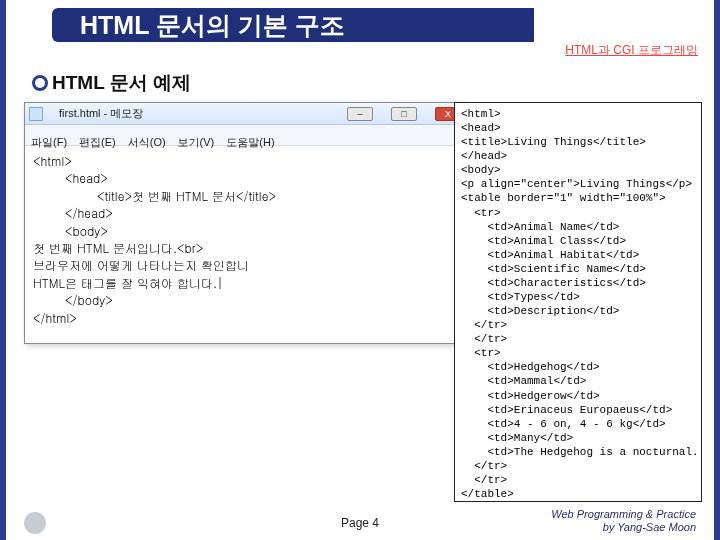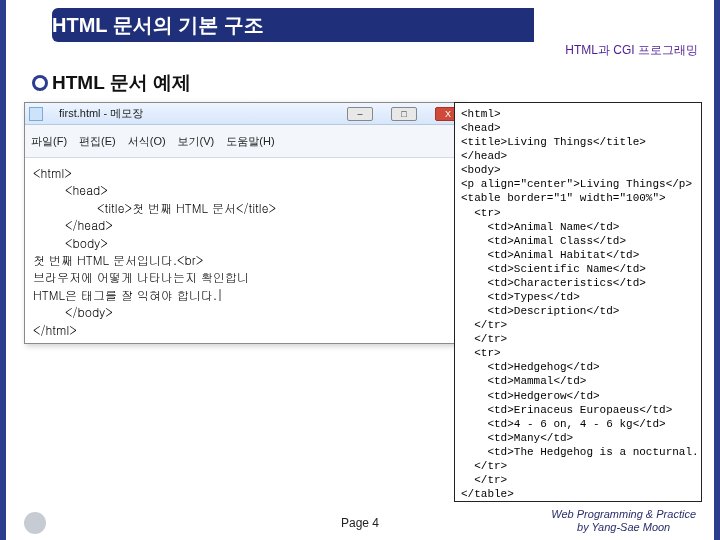--- a/index.html
+++ b/index.html
@@ -28,32 +28,33 @@
   }
   .title-banner {
     margin-left: 46px;
     margin-top: 4px;
     height: 34px;
     flex: 1;
     background: #1f2f7a;
     border-radius: 6px 0 0 6px;
     display: flex;
     align-items: center;
-    padding-left: 0;
+    padding-left: 28px;
     color: #fff;
-    font-size: 20px;
+    font-size: 25px;
     font-weight: bold;
     margin-right: 180px;
   }
   .top-right {
     position: absolute;
     right: 16px;
     top: 42px;
     font-size: 12px;
-    color: #4c1d95;
+    color: #ef4444;
+    text-decoration: underline;
   }
   .logo-corner {
     position: absolute;
     left: 6px;
     top: 2px;
     width: 44px;
     height: 44px;
     display:flex;
     align-items:center;
     justify-content:center;
@@ -110,24 +111,23 @@
     display:flex;align-items:center;justify-content:center;
     background:#e8e8e8;margin-left:2px;
   }
   .np-btn.close { background:#d04a3a;color:#fff;border-color:#b03020;}
   .np-menubar {
     height: 20px;
     background: #f3f7fc;
     border-bottom: 1px solid #cfd9e8;
     display: flex;
     gap: 12px;
-    padding: 16px 6px;
+    padding: 10px 6px;
     font-size: 11px;
     color: #222;
-    align-items: center;
   }
   .np-body {
     padding: 6px 8px;
     font-family: "Gulim", monospace;
     font-size: 12px;
     line-height: 1.45;
     white-space: pre;
     color: #000;
   }
   .code-panel {
@@ -156,21 +156,21 @@
     padding: 0 18px;
     font-size: 11px;
   }
   .footer .pg {
     position:absolute;
     left:50%;transform:translateX(-50%);
     bottom:4px;
     font-size:12px;color:#222;
   }
   .footer .credit {
-    text-align: center;
+    text-align: right;
     font-style: italic;
     color: #2a2e6a;
     line-height:1.2;
   }
   .uni-logo {
     width: 22px;height:22px;border-radius:50%;
     background:#c7cbd3;display:inline-block;
   }
   .np-icon{width:14px;height:14px;background:#cde3fa;border:1px solid #7ba9d8;}
 </style>

